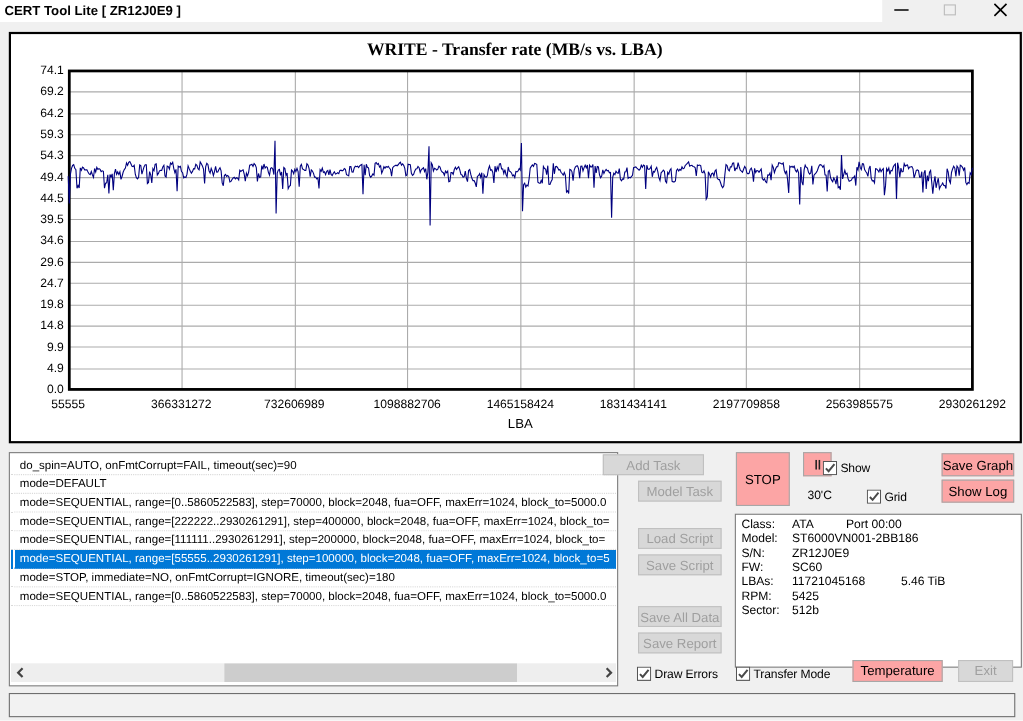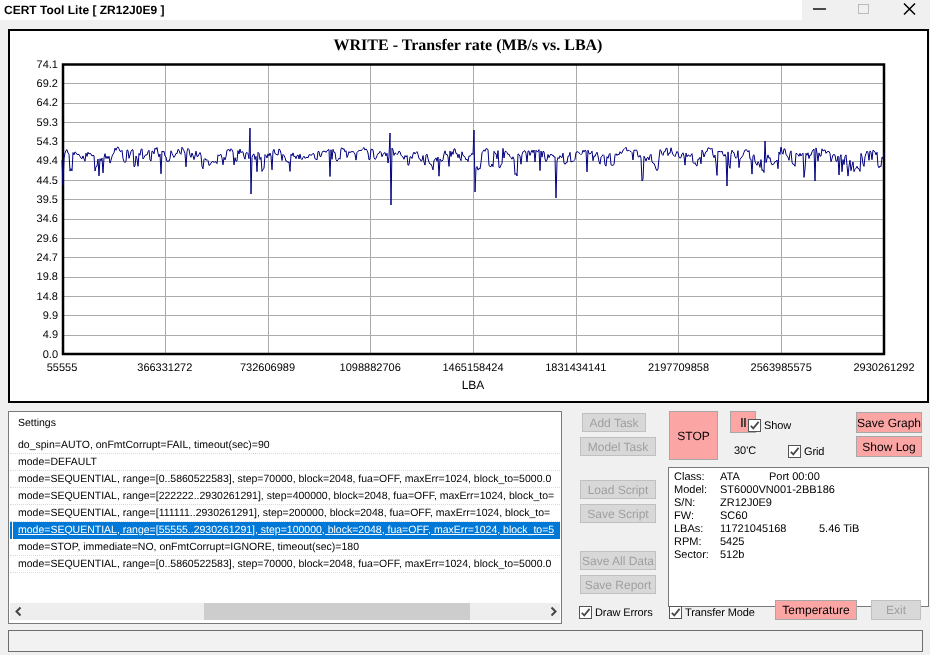--- a/index.html
+++ b/index.html
@@ -3,21 +3,21 @@
 * { margin:0; padding:0; box-sizing:border-box; }
 html,body { will-change:transform; -webkit-font-smoothing:antialiased; text-rendering:geometricPrecision; width:930px; height:655px; background:#f0f0f0; font-family:"Liberation Sans",sans-serif; overflow:hidden; position:relative; }
 .titlebar { position:absolute; left:0; top:0; width:802px; height:20px; background:#ffffff;font-weight:bold; }
 .titlebar .t { position:absolute; left:4px; top:3px; font-size:12px; color:#000; }
 .chartpanel { position:absolute; left:8px; top:29px; width:921px; height:374px; background:#fff; border:2px solid #000; }
 .chartsvg { position:absolute; left:0; top:0; }
 .ax { font:11px "Liberation Sans",sans-serif; fill:#000; }
 .listbox { position:absolute; left:8px; top:411px; width:554px; height:213px; background:#fff; border:1px solid #7a7a7a; overflow:hidden; padding-top:3px; }
 .lrow { position:relative; height:17px; line-height:16px; font-size:10.5px; color:#000; padding-left:8px; white-space:nowrap; border-bottom:1px dotted #d9d9d9; margin:0 1px; }
 .lrow.hdr { border-bottom:none; margin-bottom:4.5px; }
-.lrow.sel { background:linear-gradient(to right, #0078d7 0px, #0078d7 2px, #ffffff 2px, #ffffff 3.5px, #0078d7 3.5px); color:#fff; border-bottom:1px dotted #0078d7;text-decoration:underline; }
+.lrow.sel { background:linear-gradient(to right, #0078d7 0px, #0078d7 2px, #ffffff 2px, #ffffff 3.5px, #0078d7 3.5px); color:#fff; border-bottom:1px dotted #0078d7; }
 .hscroll { position:absolute; left:1px; right:1px; bottom:3px; height:17px; background:#eeeeee; }
 .btn { position:absolute; background:#fca5a5; border:1px solid #a7a7a7; color:#000; font-size:12px; display:flex; align-items:center; justify-content:center; white-space:nowrap; }
 .btn.dis { background:#d8d8d8; border-color:#c0c0c0; color:#9f9f9f; }
 .cb { position:absolute; height:13px; display:flex; align-items:center; gap:3px; font-size:11px; letter-spacing:-0.1px; color:#000; }
 .infobox { position:absolute; left:668px; top:467px; width:261px; height:140px; background:#fff; border:1px solid #7a7a7a; font-size:11px; color:#000; }
 .iline { position:absolute; left:5px; white-space:pre; }
 .statusbar { position:absolute; left:8px; top:630px; width:915px; height:22px; background:#f2f2f2; border:1px solid #6e6e6e; }
 </style></head>
 <body>
 <div class="titlebar">
@@ -76,38 +76,37 @@
 <text x="370.2" y="370.5" text-anchor="middle" class="ax">1098882706</text>
 <text x="473.0" y="370.5" text-anchor="middle" class="ax">1465158424</text>
 <text x="575.8" y="370.5" text-anchor="middle" class="ax">1831434141</text>
 <text x="678.5" y="370.5" text-anchor="middle" class="ax">2197709858</text>
 <text x="781.2" y="370.5" text-anchor="middle" class="ax">2563985575</text>
 <text x="884.0" y="370.5" text-anchor="middle" class="ax">2930261292</text>
 <text x="473" y="389" text-anchor="middle" style="font:12px 'Liberation Sans',sans-serif;fill:#000">LBA</text>
 <polyline points="62,160.3 63,185.0 64,158.5 65,153.1 66,150.4 67,149.7 68,153.0 69,154.2 70,171.1 71,168.6 72,170.9 73,152.6 74,154.8 75,151.9 76,152.7 77,154.5 78,154.4 79,154.4 80,156.3 81,158.1 82,158.7 83,155.9 84,158.9 85,161.2 86,153.2 87,156.4 88,152.2 89,154.1 90,153.3 91,154.0 92,156.0 93,155.3 94,155.7 95,171.0 96,166.5 97,166.2 98,159.0 99,175.9 100,158.7 101,160.9 102,158.1 103,172.9 104,157.8 105,153.7 106,158.5 107,156.3 108,158.6 109,156.2 110,163.1 111,160.2 112,156.4 113,154.2 114,152.8 115,148.1 116,150.3 117,147.6 118,146.9 119,148.9 120,151.2 121,151.5 122,150.3 123,158.4 124,161.5 125,162.6 126,161.1 127,149.9 128,150.5 129,158.3 130,154.9 131,151.5 132,149.8 133,149.8 134,166.8 135,165.9 136,156.0 137,158.9 138,166.3 139,153.4 140,155.2 141,149.4 142,148.9 143,159.0 144,157.6 145,155.3 146,154.9 147,155.0 148,151.7 149,150.2 150,160.0 151,161.0 152,151.0 153,151.5 154,153.8 155,148.1 156,149.3 157,147.5 158,153.2 159,156.9 160,154.0 161,173.8 162,151.0 163,151.9 164,151.3 165,156.0 166,157.0 167,161.6 168,160.9 169,161.3 170,158.3 171,150.8 172,153.3 173,155.6 174,157.4 175,155.8 176,153.4 177,153.6 178,149.3 179,150.2 180,153.3 181,154.3 182,147.2 183,148.9 184,150.8 185,153.7 186,166.8 187,151.4 188,148.4 189,149.5 190,155.2 191,157.3 192,153.0 193,155.7 194,159.6 195,156.0 196,151.2 197,156.5 198,156.3 199,154.1 200,152.5 201,155.3 202,166.3 203,168.8 204,159.6 205,158.5 206,160.3 207,159.5 208,160.6 209,165.4 210,164.9 211,163.0 212,161.8 213,161.2 214,162.7 215,161.6 216,162.0 217,163.6 218,154.8 219,155.8 220,154.9 221,154.4 222,158.2 223,164.8 224,157.4 225,159.9 226,156.7 227,150.2 228,149.9 229,149.4 230,151.3 231,148.7 232,149.8 233,152.3 234,164.9 235,157.7 236,161.3 237,160.8 238,150.6 239,154.0 240,149.1 241,152.8 242,151.5 243,152.1 244,156.7 245,159.2 246,153.0 247,152.4 248,153.7 249,158.7 250,128.0 251,194.0 252,157.3 253,154.6 254,154.0 255,159.5 256,156.4 257,171.7 258,152.3 259,153.3 260,159.5 261,157.3 262,171.4 263,169.3 264,168.5 265,154.6 266,155.6 267,158.0 268,153.9 269,155.9 270,153.1 271,156.0 272,169.8 273,151.1 274,149.4 275,153.6 276,154.0 277,154.9 278,155.0 279,148.9 280,150.0 281,153.3 282,160.5 283,154.4 284,155.5 285,157.6 286,161.1 287,161.0 288,162.7 289,161.8 290,171.4 291,154.2 292,155.7 293,152.9 294,156.7 295,156.1 296,158.7 297,155.7 298,155.0 299,159.0 300,154.2 301,158.6 302,159.6 303,157.5 304,156.2 305,158.3 306,157.8 307,157.1 308,157.9 309,154.9 310,154.7 311,155.3 312,154.8 313,153.3 314,154.0 315,158.8 316,159.2 317,159.9 318,151.5 319,151.5 320,156.4 321,156.5 322,152.8 323,151.1 324,151.6 325,151.1 326,152.4 327,150.8 328,150.0 329,149.5 330,176.5 331,149.8 332,159.3 333,149.3 334,152.3 335,152.4 336,159.6 337,161.1 338,159.9 339,158.1 340,159.2 341,148.5 342,147.8 343,149.5 344,148.6 345,151.9 346,150.7 347,157.5 348,155.1 349,151.6 350,152.9 351,151.4 352,152.1 353,151.2 354,152.7 355,154.1 356,160.1 357,152.5 358,151.2 359,150.7 360,150.2 361,150.7 362,149.8 363,148.4 364,147.5 365,150.1 366,148.9 367,150.3 368,153.0 369,159.8 370,159.1 371,149.2 372,149.5 373,149.8 374,157.6 375,159.4 376,158.5 377,155.6 378,153.6 379,153.4 380,151.3 381,152.4 382,156.7 383,154.2 384,153.4 385,152.5 386,155.9 387,153.3 388,163.0 389,156.4 390,133.0 391,205.0 392,148.0 393,149.8 394,155.4 395,152.9 396,153.5 397,154.5 398,153.7 399,151.0 400,151.8 401,155.1 402,156.4 403,157.0 404,159.3 405,155.6 406,157.1 407,155.5 408,165.2 409,164.8 410,156.8 411,156.9 412,158.5 413,154.1 414,152.1 415,154.0 416,152.7 417,151.6 418,154.4 419,158.6 420,159.0 421,161.1 422,160.6 423,155.6 424,162.1 425,165.1 426,155.1 427,154.1 428,158.6 429,162.1 430,164.2 431,164.1 432,166.4 433,169.9 434,160.3 435,159.7 436,157.9 437,161.3 438,157.0 439,176.2 440,158.9 441,160.8 442,161.2 443,159.8 444,153.8 445,150.8 446,154.7 447,154.3 448,156.8 449,166.4 450,151.1 451,156.5 452,151.7 453,154.4 454,149.0 455,148.8 456,153.6 457,153.5 458,157.7 459,154.2 460,158.6 461,160.7 462,151.8 463,155.5 464,156.0 465,157.2 466,159.9 467,159.1 468,161.5 469,155.9 470,156.2 471,155.4 472,153.2 473,154.6 474,130.0 475,192.0 476,167.9 477,166.5 478,170.1 479,168.2 480,169.1 481,162.6 482,152.8 483,151.3 484,149.9 485,151.3 486,148.6 487,148.9 488,149.5 489,165.6 490,166.4 491,166.7 492,164.0 493,166.6 494,151.3 495,153.2 496,153.7 497,158.8 498,150.6 499,167.5 500,167.7 501,165.0 502,163.3 503,148.4 504,158.0 505,151.5 506,151.3 507,152.6 508,154.6 509,154.1 510,156.6 511,157.7 512,159.2 513,156.8 514,159.5 515,174.6 516,173.4 517,176.0 518,154.0 519,154.5 520,156.2 521,164.2 522,154.6 523,151.9 524,150.9 525,150.8 526,153.5 527,161.9 528,151.1 529,151.0 530,155.4 531,152.4 532,150.2 533,152.6 534,150.0 535,162.0 536,150.2 537,151.7 538,151.7 539,149.6 540,170.6 541,151.0 542,157.1 543,151.4 544,151.7 545,158.9 546,161.6 547,160.0 548,154.5 549,157.6 550,155.4 551,154.0 552,155.4 553,155.0 554,157.1 555,156.8 556,198.0 557,161.2 558,157.5 559,158.7 560,155.7 561,157.1 562,157.5 563,153.2 564,163.0 565,164.3 566,162.6 567,162.8 568,156.3 569,156.2 570,152.4 571,162.1 572,161.2 573,161.6 574,160.6 575,159.3 576,152.4 577,152.0 578,151.7 579,152.9 580,153.7 581,154.7 582,153.6 583,150.2 584,152.1 585,150.1 586,150.8 587,171.9 588,150.2 589,153.7 590,154.0 591,153.1 592,151.1 593,160.7 594,155.8 595,156.5 596,153.9 597,152.2 598,156.0 599,161.5 600,164.1 601,157.1 602,156.1 603,154.7 604,155.7 605,164.8 606,166.1 607,156.7 608,158.3 609,154.7 610,153.4 611,164.8 612,165.3 613,165.3 614,164.5 615,154.9 616,153.7 617,155.5 618,154.0 619,154.8 620,151.7 621,153.4 622,152.9 623,150.2 624,149.4 625,148.3 626,147.2 627,151.0 628,150.5 629,150.3 630,151.3 631,151.5 632,152.5 633,160.0 634,150.0 635,150.4 636,150.0 637,150.5 638,156.5 639,157.1 640,155.3 641,158.2 642,181.0 643,179.0 644,156.2 645,158.3 646,161.0 647,157.9 648,157.3 649,160.0 650,155.5 651,154.3 652,161.8 653,163.2 654,163.3 655,165.9 656,169.0 657,170.7 658,169.0 659,158.4 660,149.7 661,150.5 662,154.3 663,155.4 664,151.7 665,151.7 666,148.4 667,148.2 668,155.5 669,152.9 670,153.3 671,147.8 672,151.6 673,154.8 674,155.5 675,156.6 676,153.9 677,151.4 678,152.9 679,157.3 680,158.0 681,157.6 682,154.0 683,152.8 684,156.1 685,165.1 686,153.1 687,156.8 688,155.0 689,155.2 690,156.6 691,155.1 692,153.6 693,162.4 694,163.7 695,162.6 696,165.2 697,166.1 698,159.1 699,159.3 700,157.3 701,163.8 702,150.1 703,152.1 704,157.0 705,153.9 706,151.6 707,151.5 708,147.9 709,148.1 710,148.6 711,149.2 712,148.2 713,155.1 714,157.7 715,155.1 716,163.5 717,175.4 718,151.1 719,151.9 720,151.2 721,152.2 722,151.0 723,154.5 724,156.2 725,154.3 726,157.1 727,186.0 728,151.9 729,165.3 730,168.3 731,154.5 732,150.2 733,152.2 734,152.7 735,156.7 736,158.3 737,157.3 738,150.7 739,167.6 740,159.2 741,158.0 742,156.9 743,155.2 744,152.3 745,150.0 746,149.7 747,150.3 748,152.0 749,150.5 750,159.0 751,159.3 752,174.1 753,155.7 754,154.8 755,161.4 756,163.8 757,165.3 758,161.8 759,163.5 760,167.4 761,159.6 762,170.6 763,169.8 764,172.5 765,141.0 766,162.6 767,158.7 768,154.9 769,158.4 770,157.5 771,162.6 772,164.8 773,164.4 774,163.8 775,161.6 776,161.5 777,160.0 778,168.7 779,152.0 780,154.4 781,147.1 782,152.2 783,154.2 784,148.8 785,149.1 786,154.2 787,155.9 788,157.3 789,160.3 790,153.3 791,150.9 792,162.1 793,164.4 794,164.2 795,166.3 796,153.4 797,153.6 798,154.8 799,156.3 800,153.3 801,156.0 802,154.3 803,153.2 804,177.4 805,169.0 806,153.3 807,155.3 808,152.8 809,158.5 810,154.9 811,155.3 812,151.8 813,150.0 814,149.1 815,181.0 816,147.9 817,152.9 818,161.1 819,152.9 820,156.2 821,156.0 822,148.8 823,151.0 824,150.3 825,149.9 826,153.3 827,151.8 828,151.7 829,151.4 830,153.5 831,161.7 832,158.5 833,154.9 834,154.5 835,155.1 836,161.2 837,161.2 838,156.1 839,175.0 840,157.3 841,154.7 842,171.7 843,159.6 844,164.6 845,156.5 846,154.9 847,165.3 848,176.1 849,166.1 850,160.3 851,170.7 852,165.8 853,162.0 854,171.6 855,169.3 856,168.2 857,166.3 858,168.6 859,168.7 860,171.4 861,153.4 862,156.5 863,164.1 864,166.4 865,156.8 866,153.6 867,151.1 868,152.8 869,160.3 870,150.9 871,152.4 872,159.7 873,150.2 874,150.8 875,152.1 876,154.8 877,152.3 878,165.8 879,167.8 880,165.9 881,166.6 882,157.2 883,158.7 884,152.5" fill="none" stroke="#00007f" stroke-width="1"></polyline>
 </svg>
 <div class="listbox">
-<div class="lrow hdr">Settings</div>
 <div class="lrow">do_spin=AUTO, onFmtCorrupt=FAIL, timeout(sec)=90</div>
 <div class="lrow">mode=DEFAULT</div>
 <div class="lrow">mode=SEQUENTIAL, range=[0..5860522583], step=70000, block=2048, fua=OFF, maxErr=1024, block_to=5000.0</div>
 <div class="lrow">mode=SEQUENTIAL, range=[222222..2930261291], step=400000, block=2048, fua=OFF, maxErr=1024, block_to=</div>
 <div class="lrow">mode=SEQUENTIAL, range=[111111..2930261291], step=200000, block=2048, fua=OFF, maxErr=1024, block_to=</div>
 <div class="lrow sel">mode=SEQUENTIAL, range=[55555..2930261291], step=100000, block=2048, fua=OFF, maxErr=1024, block_to=5</div>
 <div class="lrow">mode=STOP, immediate=NO, onFmtCorrupt=IGNORE, timeout(sec)=180</div>
 <div class="lrow">mode=SEQUENTIAL, range=[0..5860522583], step=70000, block=2048, fua=OFF, maxErr=1024, block_to=5000.0</div>
 <div class="hscroll">
 <svg width="552" height="17" viewBox="0 0 552 17">
         <rect x="194" y="0" width="266" height="17" fill="#cdcdcd"></rect>
         <path d="M10.5 4.5 L6.5 8.5 L10.5 12.5" fill="none" stroke="#444" stroke-width="2"></path>
         <path d="M541.5 4.5 L545.5 8.5 L541.5 12.5" fill="none" stroke="#444" stroke-width="2"></path>
       </svg>
 </div>
 </div>
-<div class="btn dis" style="left:582px;top:413px;width:64px;height:19px">Add Task</div>
+<div class="btn dis" style="left:548px;top:413px;width:92px;height:19px">Add Task</div>
 <div class="btn dis" style="left:580px;top:437px;width:76px;height:19px">Model Task</div>
 <div class="btn dis" style="left:580px;top:480px;width:76px;height:19px">Load Script</div>
 <div class="btn dis" style="left:580px;top:504px;width:76px;height:19px">Save Script</div>
 <div class="btn dis" style="left:580px;top:551px;width:76px;height:19px">Save All Data</div>
 <div class="btn dis" style="left:580px;top:575px;width:76px;height:19px">Save Report</div>
 <div class="btn" style="left:669px;top:411px;width:49px;height:49px">STOP</div>
 <div class="btn" style="left:730px;top:411px;width:26px;height:22px">
     <svg width="5" height="9" viewBox="0 0 5 9">
       <rect x="0.2" y="0" width="1.5" height="9" fill="#222"></rect>
       <rect x="3.2" y="0" width="1.5" height="9" fill="#222"></rect>

